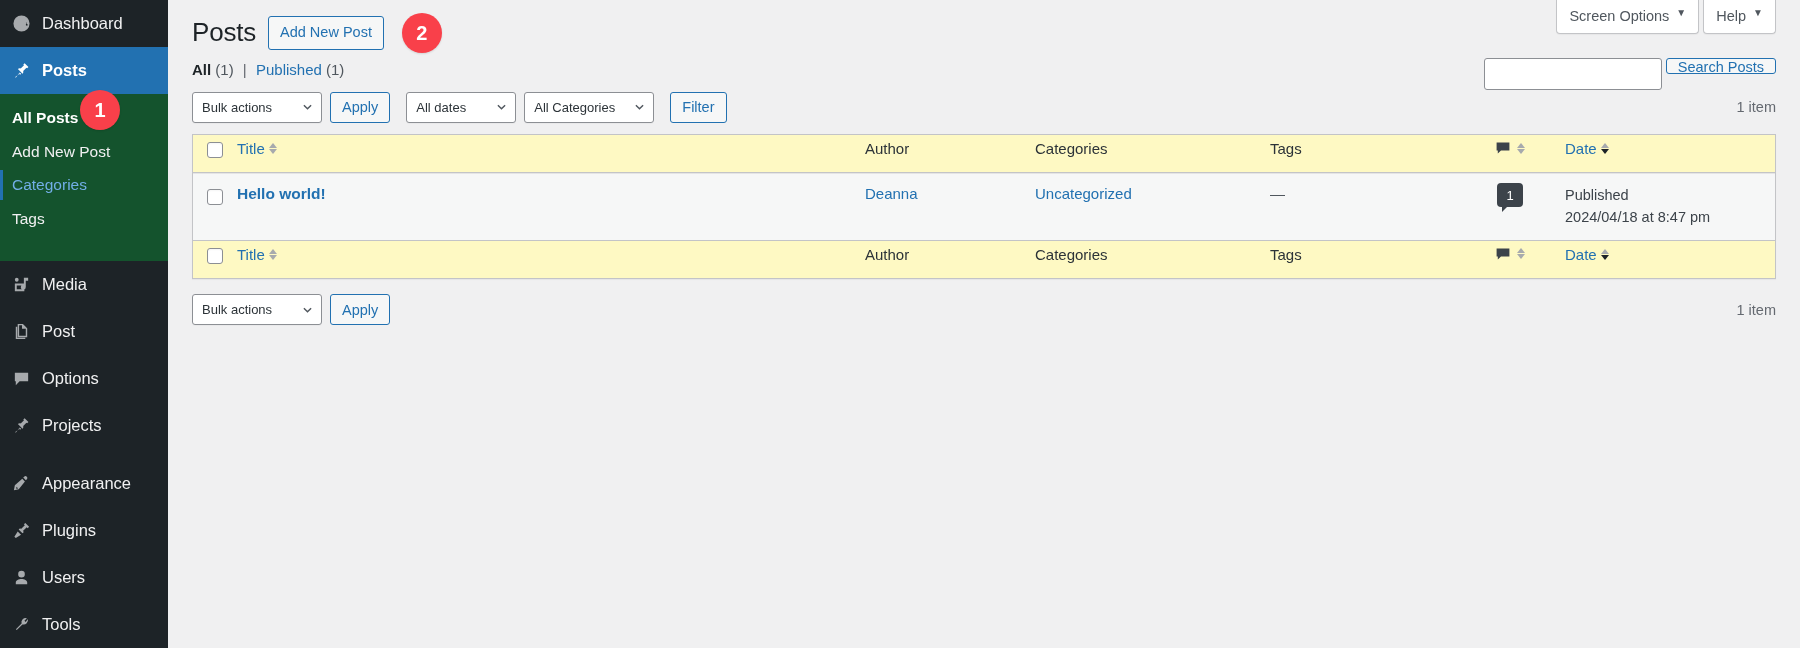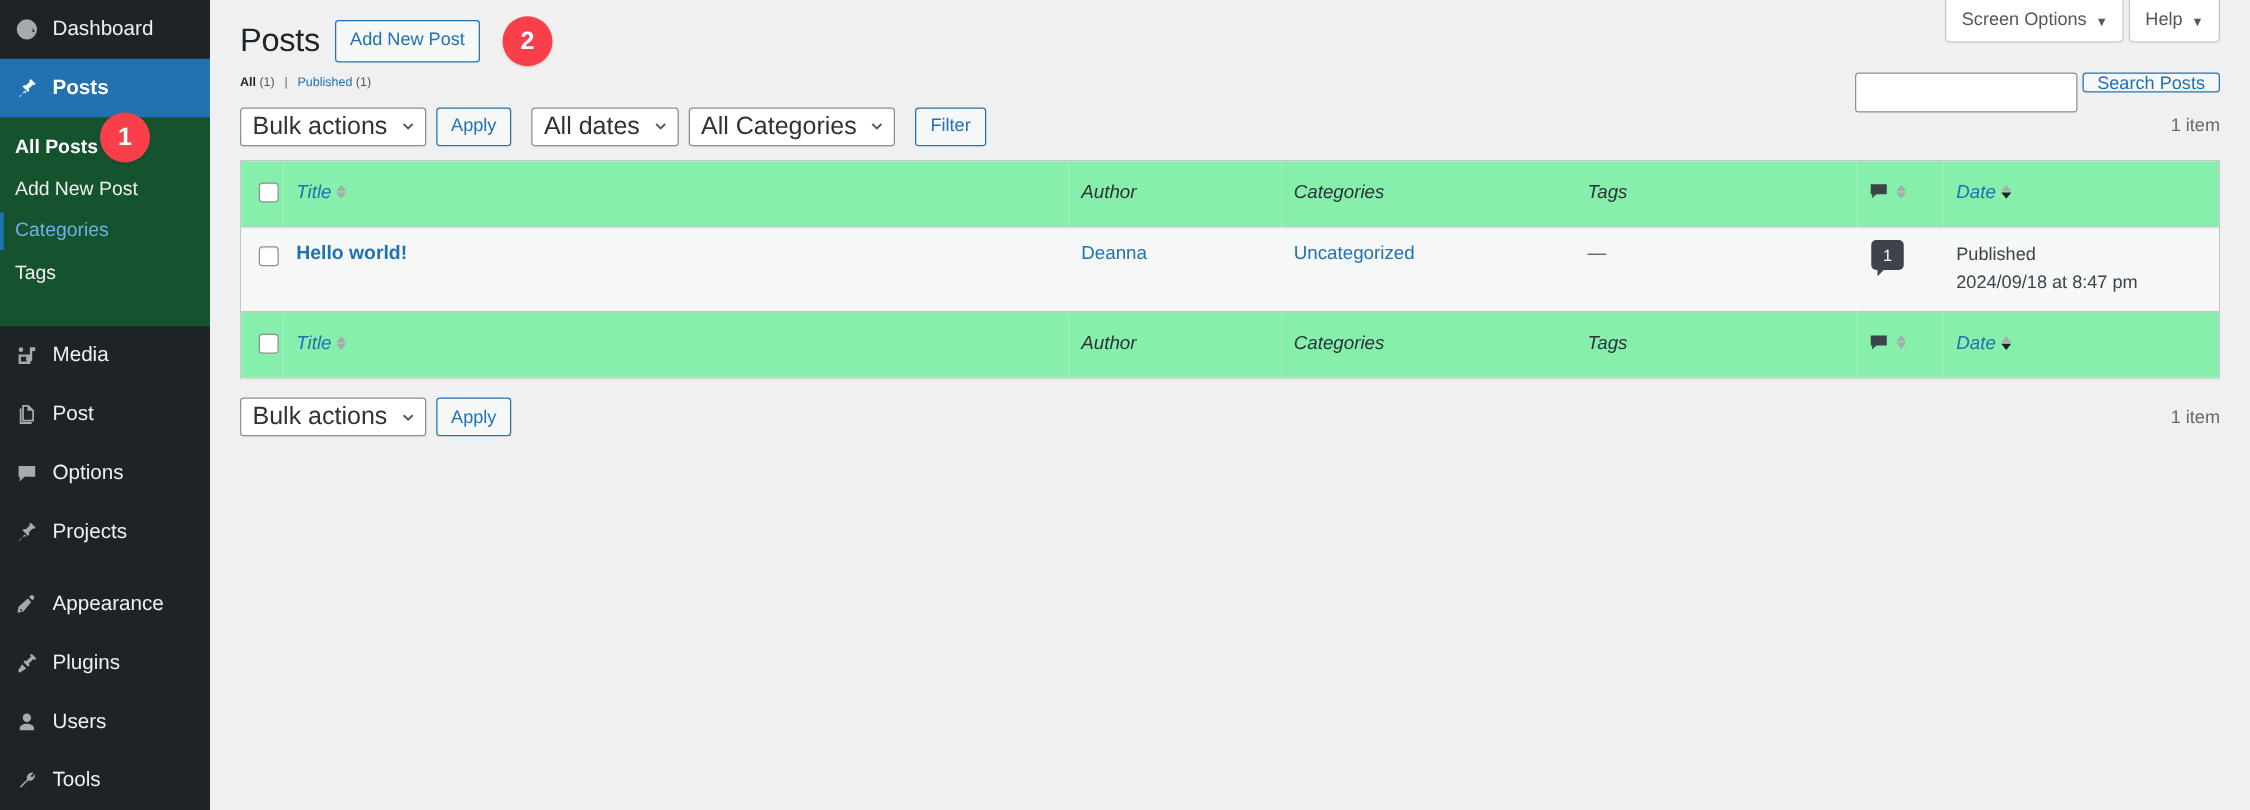--- a/index.html
+++ b/index.html
@@ -95,21 +95,21 @@
   .meta-btn {
     background: #fff;
     border: 1px solid #c3c4c7;
     border-top: none;
     border-radius: 0 0 4px 4px;
     box-shadow: 0 1px 1px rgba(0,0,0,.04);
     padding: 6px 12px 7px 12px;
     font-size: 14.5px;
     color: #50575e;
     cursor: pointer;
-    display: flex; align-items: flex-end; gap: 7px;
+    display: flex; align-items: flex-start; gap: 7px;
     line-height: 1.4;
   }
   .caret { font-size: 10px; color: #50575e; }
 
   .page-head {
     display: flex;
     align-items: center;
     padding-top: 13px;
     gap: 12px;
   }
@@ -137,21 +137,21 @@
     color: #fff;
     display: flex; align-items: center; justify-content: center;
     font-size: 20px; font-weight: 600;
     flex: 0 0 40px;
     box-shadow: 0 1px 2px rgba(0,0,0,.12);
   }
   .badge-inline { margin-left: 6px; }
 
   .subsubsub {
     margin-top: 8px;
-    font-size: 10px;
+    font-size: 15px;
     color: #2271b1;
   }
   .subsubsub .cur { color: #1d2327; font-weight: 700; }
   .subsubsub .cnt { color: #50575e; }
   .subsubsub .divider { color: #646970; padding: 0 5px; }
 
   .search-box {
     position: absolute;
     right: 24px; top: 58px;
     display: flex;
@@ -191,21 +191,21 @@
   .tablenav.bottom { margin-top: 14px; }
   .tn-group { display: flex; align-items: center; gap: 8px; }
   .wp-select {
     position: relative;
     height: 31px;
     border: 1px solid #8c8f94;
     border-radius: 3px;
     background: #fff;
     display: flex; align-items: center;
     padding: 0 30px 0 9px;
-    font-size: 20px;
+    font-size: 13px;
     color: #2c3338;
     cursor: pointer;
     box-shadow: 0 1px 1px rgba(0,0,0,.03);
     white-space: nowrap;
   }
   .wp-select .sel-caret {
     position: absolute;
     right: 9px; top: 50%;
     margin-top: -3px;
     width: 9px; height: 6px;
@@ -244,28 +244,27 @@
   }
   table.wp-list-table th,
   table.wp-list-table td {
     text-align: left;
     font-size: 15px;
     font-weight: 400;
     color: #2c3338;
     vertical-align: top;
   }
   thead th, tfoot th {
-    padding: 16px 10px;
+    padding: 5px 10px;
     height: 38px;
     vertical-align: middle;
     border-bottom: 1px solid #c3c4c7;
     color: #2c3338;
     font-size: 15px;
-    background: #86efac;
-    font-style: italic;
+    background: #fef9c3;
   }
   tfoot th { border-bottom: none; border-top: 1px solid #c3c4c7; }
   thead th.sortable a, tfoot th.sortable a {
     color: #2271b1;
     text-decoration: none;
     display: inline-flex;
     align-items: center;
     gap: 4px;
     cursor: pointer;
   }
@@ -577,21 +576,21 @@
             <a class="cat-link">Uncategorized</a>
           </td>
           <td class="col-tags">
             <span class="dash">—</span>
           </td>
           <td class="col-comments" style="padding-top:9px;">
             <span class="comment-bubble">1</span>
           </td>
           <td class="col-date">
             <div class="date-cell">Published</div>
-            <div class="date-cell">2024/09/18 at 8:47 pm</div>
+            <div class="date-cell">2024/04/18 at 8:47 pm</div>
           </td>
         </tr>
       </tbody>
       <tfoot>
         <tr>
           <th class="col-cb">
             <span class="cb"></span>
           </th>
           <th class="col-title sortable">
             <a>

